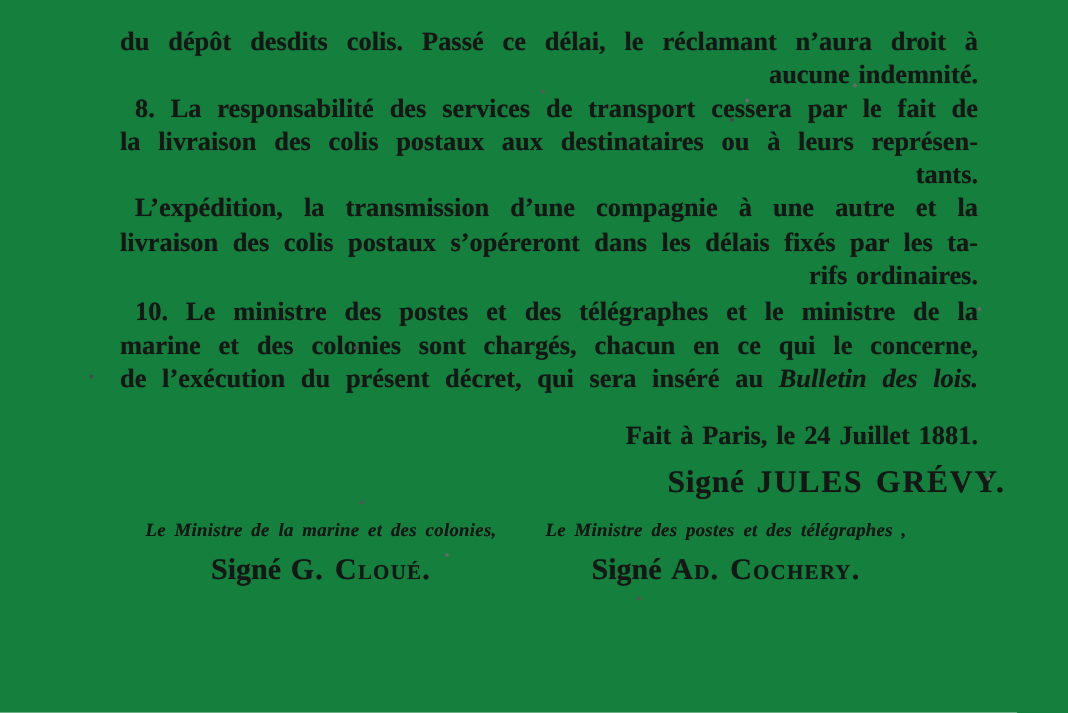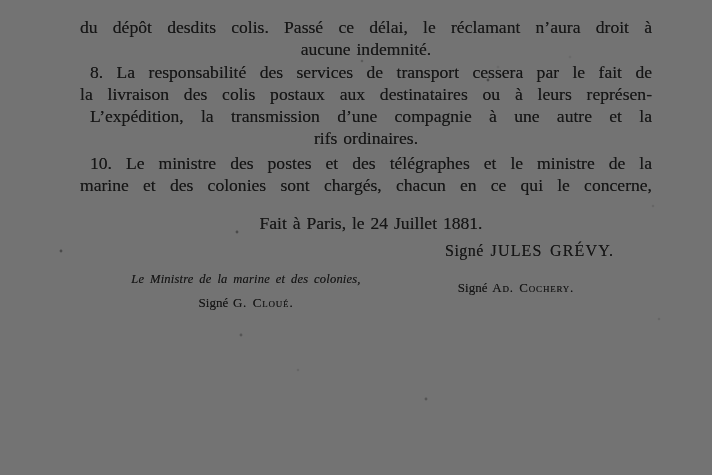--- a/index.html
+++ b/index.html
@@ -1,62 +1,63 @@
 <!DOCTYPE html>
 <html><head>
 <meta charset="utf-8">
 <style>
   html,body{margin:0;padding:0;}
   .page{
     position:relative;
     width:712px;height:475px;
-    background:#737373;
+    background:#15803d;
     color:#161616;
     font-family:"Liberation Serif","DejaVu Serif",serif;
     overflow:hidden;
+    font-weight:bold;
   }
   .body-text{
     padding:16px 60px 0 80px;
     width:572px;
     font-size:17.6px;
     line-height:22.3px;
     text-shadow:0 0 0.5px rgba(10,10,10,0.55);
   }
-  .line{text-align:center;word-spacing:1.5px;white-space:normal;}
+  .line{text-align:right;word-spacing:1.5px;white-space:normal;}
   .line.j{text-align:justify;text-align-last:justify;word-spacing:0.5px;}
   .line.ind{text-indent:10px;}
   .line.gap1{margin-top:2px;}
   .line.gap2{margin-top:16px;}
   .it{font-style:italic;}
   .president-line{
     margin:7px 0 12px 445px;
-    font-size:16px;
+    font-size:21px;
     letter-spacing:0.5px;
     word-spacing:2px;
     text-shadow:0 0 0.5px rgba(10,10,10,0.55);
   }
   .caps{letter-spacing:1.2px;}
   .sc{font-variant:small-caps;letter-spacing:0.8px;}
   .sig-row{
-    display:flex;justify-content:flex-end;
+    display:flex;justify-content:flex-start;
     padding:0 60px 0 80px;
     margin-top:7px;
   }
   .sig-col{width:268px;text-align:center;}
   .sig-col.right{width:272px;}
   .sig-title{
     font-style:italic;
     font-size:12.5px;
     word-spacing:2.5px;
     letter-spacing:0.2px;
     text-shadow:0 0 0.4px rgba(10,10,10,0.5);
   }
   .sig-name{
     margin-top:8px;
-    font-size:13px;
+    font-size:20px;
     word-spacing:1.5px;
     text-shadow:0 0 0.5px rgba(10,10,10,0.55);
   }
   
   .specks{
     position:absolute;left:0;top:0;width:2px;height:2px;border-radius:50%;
     background:transparent;
     box-shadow:
       487px 79px 0 0.4px #4a4a4a,
       569px 56px 0 0.3px #6a6a6a,
@@ -74,39 +75,45 @@
 </head>
 <body>
 
 <div class="page">
 
   <div class="body-text">
     <div class="line j">du dépôt desdits colis. Passé ce délai, le réclamant n’aura droit à</div>
     <div class="line">aucune indemnité.</div>
     <div class="line j ind">8. La responsabilité des services de transport cessera par le fait de</div>
     <div class="line j">la livraison des colis postaux aux destinataires ou à leurs représen-</div>
+    <div class="line">tants.</div>
     <div class="line j ind">L’expédition, la transmission d’une compagnie à une autre et la</div>
+    <div class="line j">livraison des colis postaux s’opéreront dans les délais fixés par les ta-</div>
     <div class="line">rifs ordinaires.</div>
     <div class="line j ind gap1">10. Le ministre des postes et des télégraphes et le ministre de la</div>
     <div class="line j">marine et des colonies sont chargés, chacun en ce qui le concerne,</div>
+    <div class="line j">
+      <span>de l’exécution du présent décret, qui sera inséré au </span><span class="it">Bulletin des lois.</span>
+    </div>
     <div class="line ind gap2">Fait à Paris, le 24 Juillet 1881.</div>
   </div>
 
   <div class="president-line">
     <span>Signé </span><span class="caps">JULES GRÉVY.</span>
   </div>
 
   <div class="sig-row">
     <div class="sig-col left">
       <div class="sig-title">Le Ministre de la marine et des colonies,</div>
       <div class="sig-name">
         <span>Signé </span><span class="sc">G. Cloué.</span>
       </div>
     </div>
     <div class="sig-col right">
+      <div class="sig-title">Le Ministre des postes et des télégraphes ,</div>
       <div class="sig-name">
         <span>Signé </span><span class="sc">Ad. Cochery.</span>
       </div>
     </div>
   </div>
 
   <div class="specks"></div>
 </div>
 
 </body></html>

